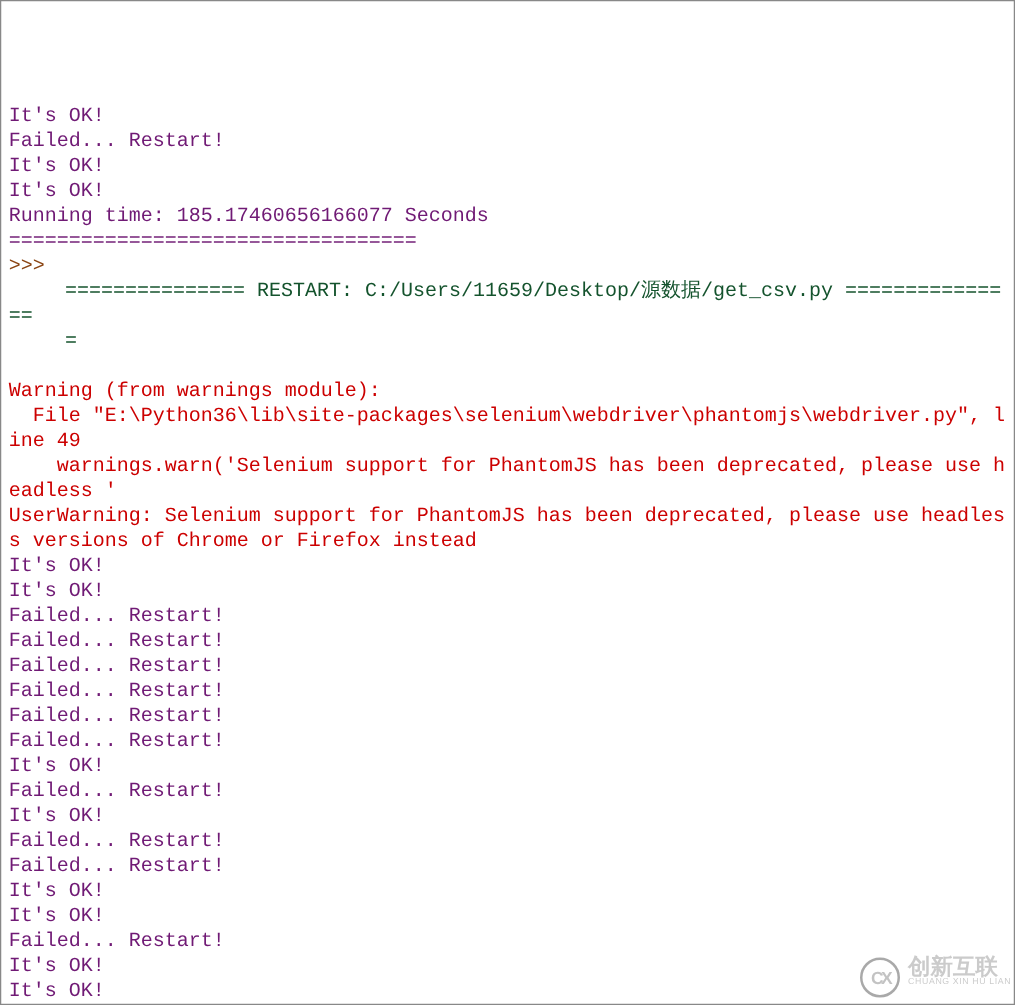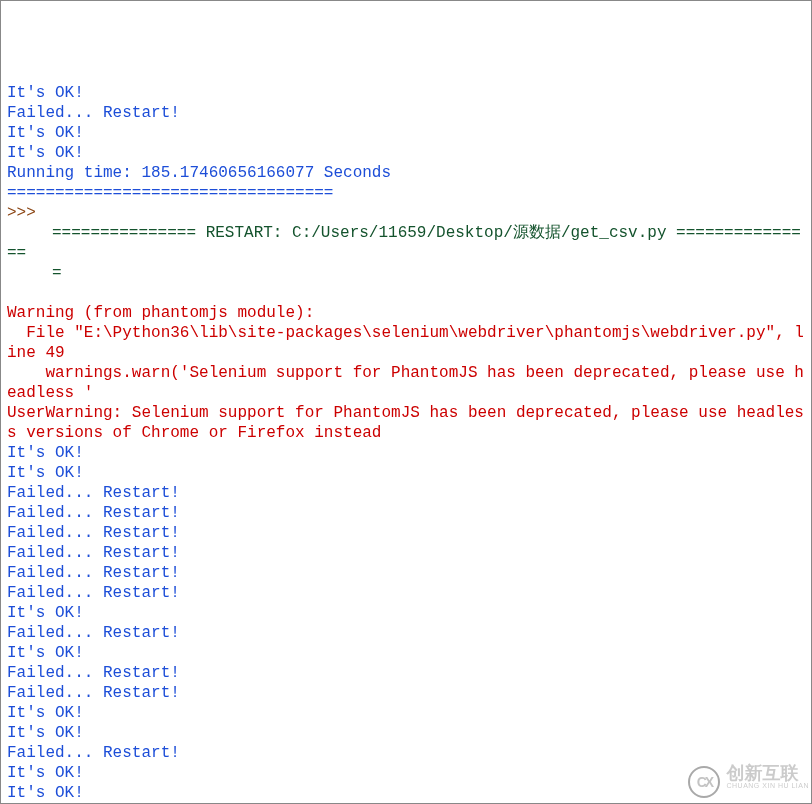--- a/index.html
+++ b/index.html
@@ -17,21 +17,21 @@
       border: 1px solid #888;
       white-space: pre-wrap;
       word-break: break-all;
       overflow: hidden;
       position: relative;
     }
     .console {
       padding: 2px 6px;
     }
     .blue {
-      color: #1d4ed8;
+      color: #701a75;
     }
     .black {
       color: #14532d;
       margin-left: 45px;
     }
     .red {
       color: #cc0000;
     }
     .brown {
       color: #8b4513;
@@ -88,21 +88,21 @@
 <div class="console"><span class="blue">It's OK!</span>
 <span class="blue">Failed... Restart!</span>
 <span class="blue">It's OK!</span>
 <span class="blue">It's OK!</span>
 <span class="blue">Running time: 185.17460656166077 Seconds</span>
 <span class="blue">==================================</span>
 <span class="brown">&gt;&gt;&gt; </span>
 <span class="black">=============== RESTART: C:/Users/11659/Desktop/源数据/get_csv.py ===============</span>
 <span class="black">=</span>
 <span class="blue"></span>
-<span class="red">Warning (from phantomjs module):</span>
+<span class="red">Warning (from warnings module):</span>
 <span class="red">  File "E:\Python36\lib\site-packages\selenium\webdriver\phantomjs\webdriver.py", line 49</span>
 <span class="red">    warnings.warn('Selenium support for PhantomJS has been deprecated, please use headless '</span>
 <span class="red">UserWarning: Selenium support for PhantomJS has been deprecated, please use headless versions of Chrome or Firefox instead</span>
 <span class="blue">It's OK!</span>
 <span class="blue">It's OK!</span>
 <span class="blue">Failed... Restart!</span>
 <span class="blue">Failed... Restart!</span>
 <span class="blue">Failed... Restart!</span>
 <span class="blue">Failed... Restart!</span>
 <span class="blue">Failed... Restart!</span>

